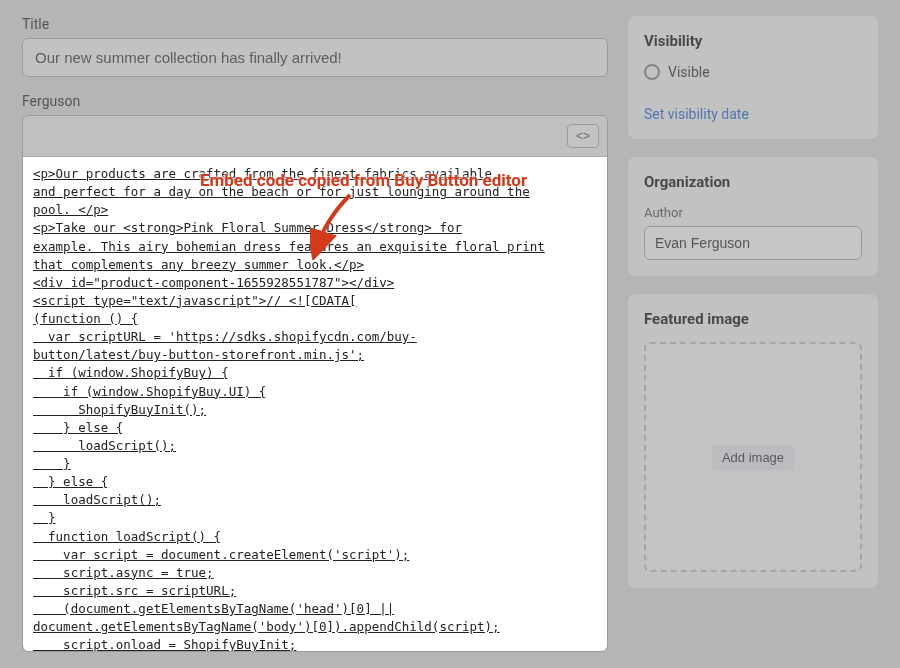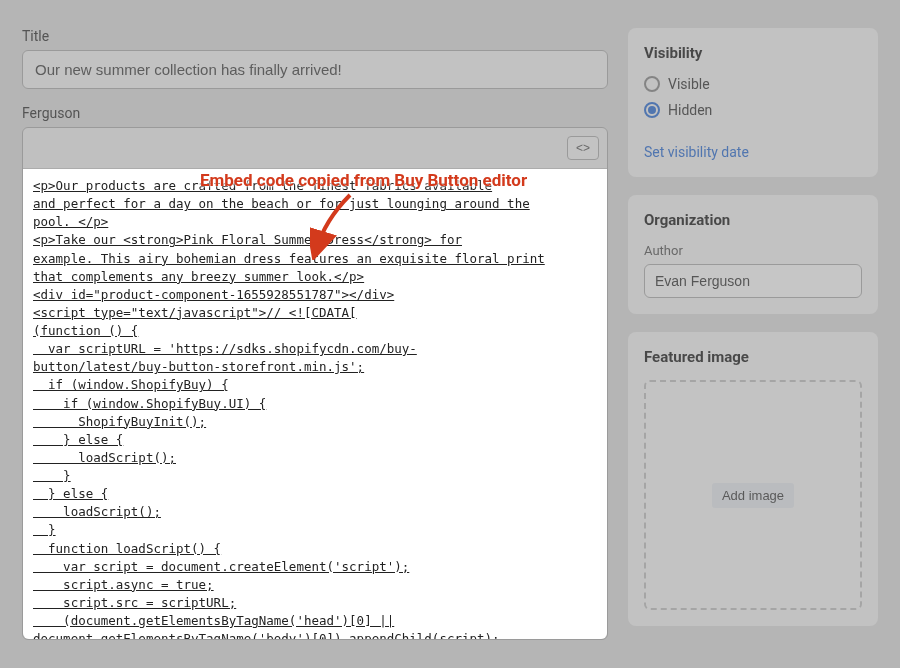--- a/index.html
+++ b/index.html
@@ -1,18 +1,18 @@
 <!DOCTYPE html>
 <html><head>
 <meta charset="utf-8">
 <style>
   * { box-sizing: border-box; margin: 0; padding: 0; }
   body { font-family: -apple-system, BlinkMacSystemFont, 'Segoe UI', Roboto, sans-serif; background: #e0e0e0; width: 900px; height: 668px; overflow: hidden; position: relative; }
   .overlay { position: absolute; inset: 0; background: rgba(128,128,128,0.45); z-index: 5; pointer-events: none; }
-  .page { display: flex; padding: 28px 22px; gap: 20px; height: 100%; }
+  .page { display: flex; padding: 16px 22px; gap: 20px; height: 100%; }
 
   .main { flex: 1; display: flex; flex-direction: column; min-width: 0; }
   .label { font-size: 14px; color: #303030; margin-bottom: 6px; }
   .title-input { width: 100%; padding: 10px 12px; border: 1px solid #b0b0b0; border-radius: 6px; background: #f7f7f7; font-size: 15px; color: #404040; margin-bottom: 16px; }
   .content-box { border: 1px solid #b0b0b0; border-radius: 6px; background: #f5f5f5; flex: 1; display: flex; flex-direction: column; min-height: 0; position: relative; }
   .content-toolbar { display: flex; justify-content: flex-end; padding: 8px; border-bottom: 1px solid #d0d0d0; }
   .code-toggle { border: 1px solid #b0b0b0; border-radius: 4px; background: #fafafa; padding: 4px 8px; font-size: 12px; color: #555; cursor: pointer; }
   .code-area { position: relative; z-index: 10; background: #fff; padding: 8px 10px; font-family: Menlo, Consolas, monospace; font-size: 12.5px; line-height: 1.45; white-space: pre; color: #222; overflow: hidden; flex: 1; border-radius: 0 0 6px 6px; text-decoration: underline; }
 
   .annotation-wrap { position: absolute; top: 170px; left: 200px; z-index: 20; pointer-events: none; }
@@ -84,24 +84,20 @@
     </div>
   </div>
 
   <div class="side">
     <div class="card">
       <h3>Visibility</h3>
       <div class="radio-row">
         <span class="radio"></span>
         <span>Visible</span>
       </div>
-      <div class="radio-row">
-        <span class="radio sel"></span>
-        <span>Hidden</span>
-      </div>
       <a class="link">Set visibility date</a>
     </div>
 
     <div class="card">
       <h3>Organization</h3>
       <span class="author-label">Author</span>
       <input class="author-input" type="text" value="Evan Ferguson" style="">
     </div>
 
     <div class="card">

